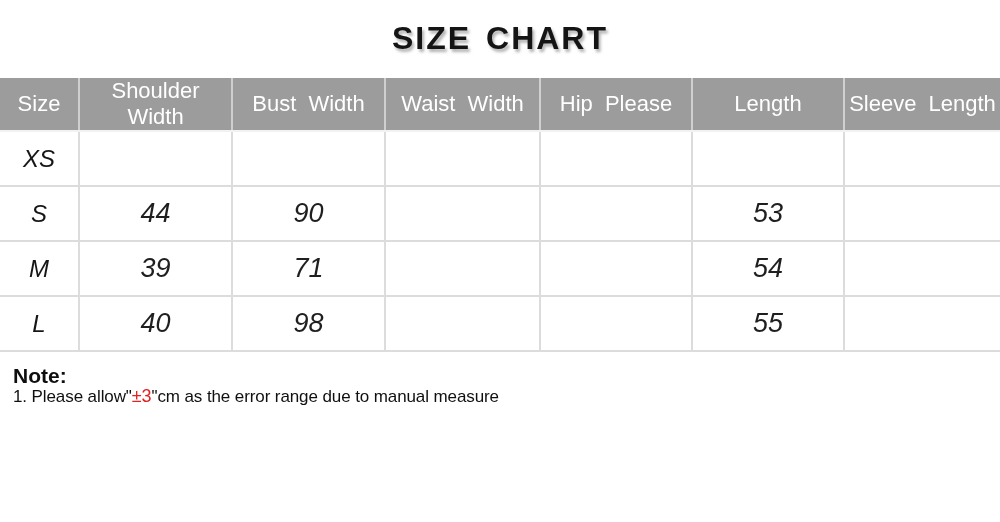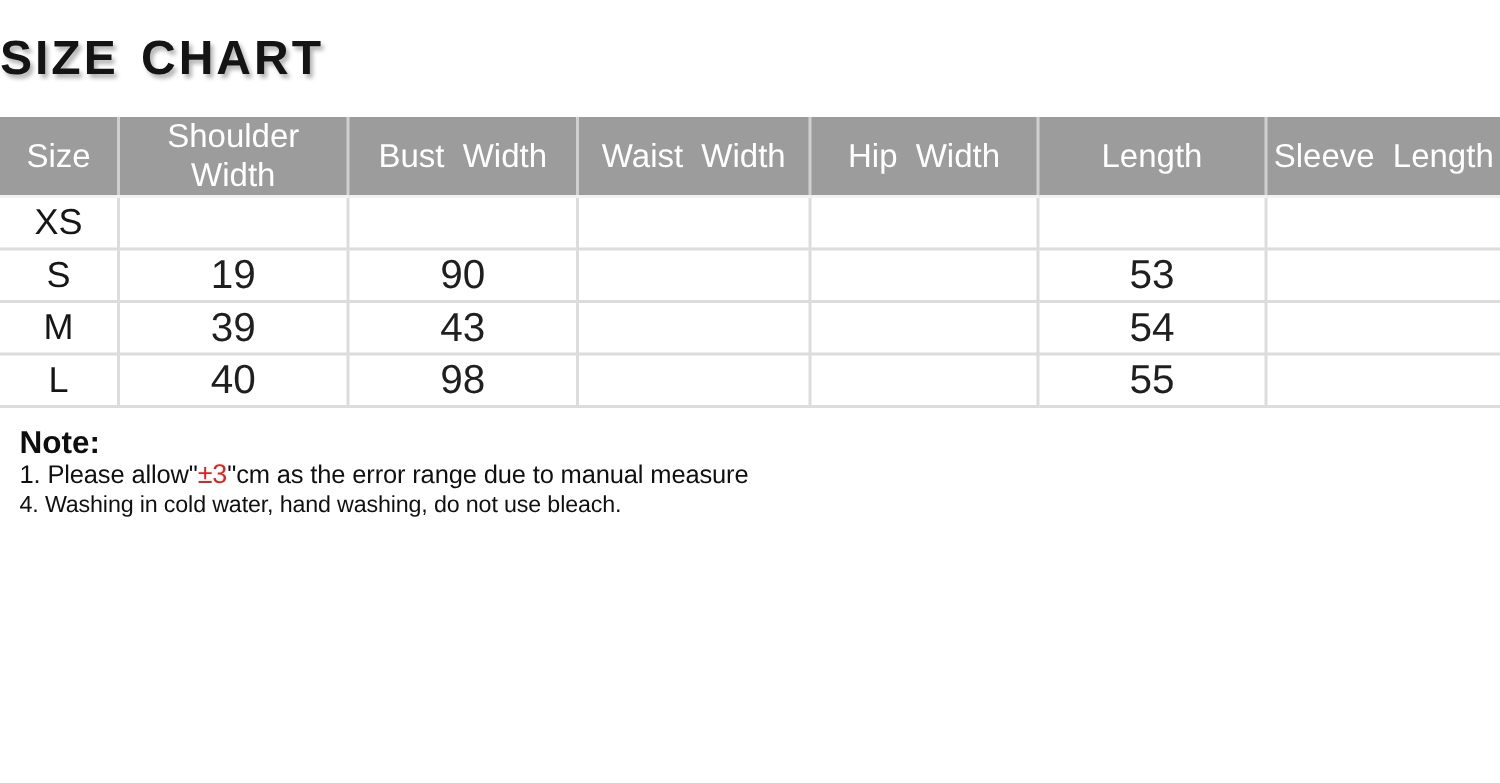--- a/index.html
+++ b/index.html
@@ -12,20 +12,21 @@
   }
   *{box-sizing:border-box;margin:0;padding:0;}
   html,body{width:1000px;height:522px;overflow:hidden;}
   body{
     background:#ffffff;
     font-family:"Liberation Sans","DejaVu Sans",sans-serif;
     color:var(--text);
   }
   .page-title{
     margin-top:16px;
+    text-align:center;
     font-size:32px;
     font-weight:bold;
     letter-spacing:2px;
     word-spacing:4px;
     color:#141414;
     text-shadow:2px 3px 3px rgba(0,0,0,0.30);
     line-height:44px;
   }
   table.size-chart{
     width:1000px;
@@ -41,27 +42,28 @@
     font-size:22px;
     word-spacing:6px;
     height:51px;
     text-align:center;
     vertical-align:middle;
     border-right:2px solid var(--header-divider);
     border-bottom:2px solid #f2f2f2;
   }
   .size-chart thead th:last-child{border-right:none;}
   .size-chart tbody td{
-    height:35px;
+    height:55px;
     text-align:center;
     vertical-align:middle;
     border-right:2px solid var(--border);
     border-bottom:2px solid var(--border);
     font-size:27px;
     color:#1f1f1f;
+    font-style:italic;
   }
   .size-chart tbody td:last-child{border-right:none;}
   .size-chart tbody td.size-cell{
     font-size:24px;
     color:#161616;
   }
   .notes{
     margin:12px 12px 0 13px;
   }
   .notes-heading{
@@ -99,62 +101,61 @@
     <col style="width:15.2%">
     <col style="width:15.2%">
     <col style="width:15.6%">
   </colgroup>
   <thead>
     <tr>
       <th>Size</th>
       <th>Shoulder Width</th>
       <th>Bust Width</th>
       <th>Waist Width</th>
-      <th>Hip Width</th>
+      <th>Hip Please</th>
       <th>Length</th>
       <th>Sleeve Length</th>
     </tr>
   </thead>
   <tbody>
     <tr>
       <td class="size-cell">XS</td>
       <td></td>
       <td></td>
       <td></td>
       <td></td>
       <td></td>
       <td></td>
     </tr>
     <tr>
       <td class="size-cell">S</td>
-      <td>19</td>
+      <td>44</td>
       <td>90</td>
       <td></td>
       <td></td>
       <td>53</td>
       <td></td>
     </tr>
     <tr>
       <td class="size-cell">M</td>
       <td>39</td>
-      <td>43</td>
+      <td>71</td>
       <td></td>
       <td></td>
       <td>54</td>
       <td></td>
     </tr>
     <tr>
       <td class="size-cell">L</td>
       <td>40</td>
       <td>98</td>
       <td></td>
       <td></td>
       <td>55</td>
       <td></td>
     </tr>
   </tbody>
 </table>
 
 <div class="notes">
   <div class="notes-heading">Note:</div>
   <div class="note-line first"><span>1. Please allow"</span><span class="note-highlight">±3</span><span>"cm as the error range due to manual measure</span></div>
-  <div class="note-line">4. Washing in cold water, hand washing, do not use bleach.</div>
 </div>
 
 </body></html>

